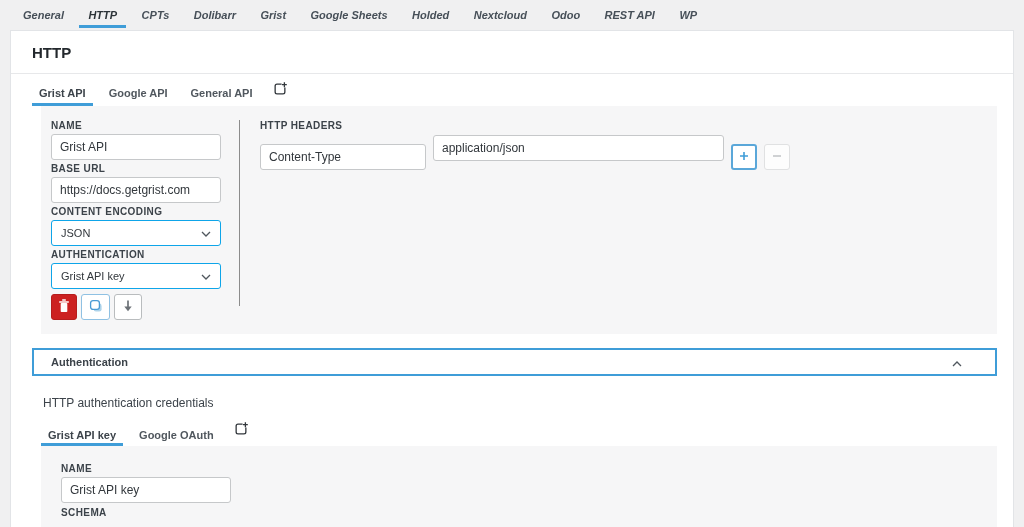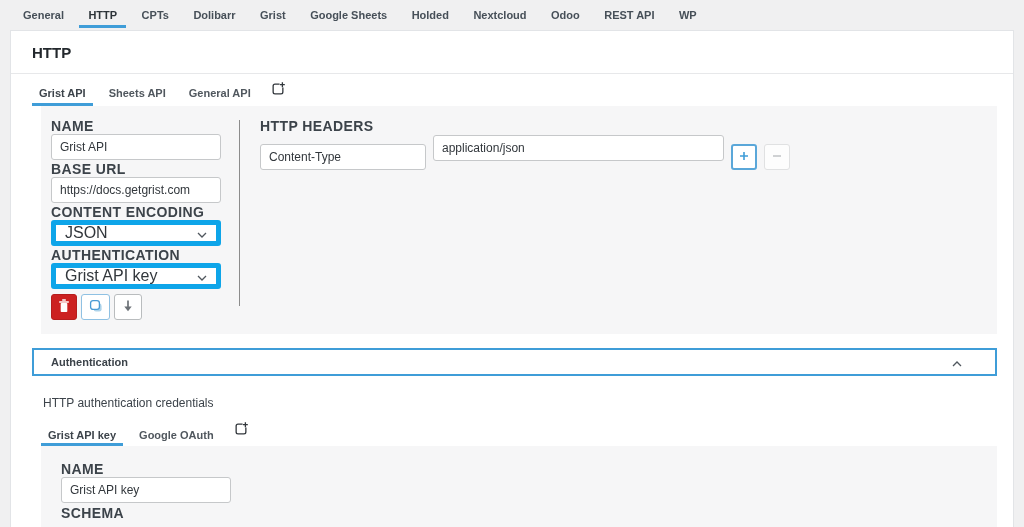--- a/index.html
+++ b/index.html
@@ -3,21 +3,21 @@
 <meta charset="utf-8">
 <style>
   * { box-sizing: border-box; }
   html,body { margin:0; padding:0; }
   body {
     width:1024px; height:527px; overflow:hidden;
     background:#f0f0f1; color:#3c434a;
     font-family:"Liberation Sans", sans-serif;
   }
   
-  .top-tabs { padding:5px 0 0 14px; white-space:nowrap; }
+  .top-tabs { padding:5px 0 0 14px; white-space:nowrap;font-style:italic; }
   .top-tab {
     display:inline-block; padding:4px 9px 4px; margin-right:2px;
     font-size:11px; font-weight:600; color:#464f58; cursor:pointer;
     border-bottom:3px solid transparent;
   }
   .top-tab.active { border-bottom-color:#3f9dd8; color:#2c3338; }
   
   .card {
     margin:2px 10px 0; background:#fff; border:1px solid #e2e4e7;
     height:540px;
@@ -31,33 +31,33 @@
   .sub-tab {
     padding:4px 7px 3px; margin-right:9px; font-size:11px; font-weight:600;
     color:#50575e; line-height:13px; border-bottom:3px solid transparent; cursor:pointer;
   }
   .sub-tab.active { border-bottom-color:#3f9dd8; color:#3c434a; }
   .add-tab-btn { background:none; border:none; padding:0 0 7px 4px; cursor:pointer; display:inline-flex; }
   
   .panel { margin-left:9px; background:#f6f6f7; height:228px; display:flex; }
   .left-col { flex:none; width:198px; padding:15px 0 0 10px; }
   .field-label {
-    font-size:14px; font-weight:700; letter-spacing:.4px; color:#3c434a;
+    font-size:10px; font-weight:700; letter-spacing:.4px; color:#3c434a;
     line-height:10px; margin-bottom:3px; text-transform:uppercase;
   }
   .text-input {
     display:block; width:170px; height:26px; margin-bottom:4px;
     border:1px solid #c6c8ca; border-radius:3px; background:#fff;
     padding:0 8px; font-family:"Liberation Sans", sans-serif;
     font-size:12px; color:#32373c; outline:none;
   }
   .select {
-    width:170px; height:26px; margin-bottom:4px; border:5px solid #0ea5e9;
+    width:170px; height:26px; margin-bottom:4px; border:1px solid #0ea5e9;
     border-radius:3px; background:#fff; display:flex; align-items:center;
-    justify-content:space-between; padding:0 9px; font-size:16px; color:#32373c;
+    justify-content:space-between; padding:0 9px; font-size:11px; color:#32373c;
     cursor:pointer;
   }
   .btn-row { display:flex; gap:4px; margin-top:5px; }
   .icon-btn {
     height:26px; border-radius:3px; display:flex; align-items:center;
     justify-content:center; cursor:pointer; padding:0;
   }
   .btn-danger { width:26px; background:#cc2121; border:1px solid #b51d1d; }
   .btn-dup    { width:29px; background:#fff;    border:1px solid #8fc1e3; }
   .btn-down   { width:28px; background:#fff;    border:1px solid #b9bcbe; }
@@ -107,21 +107,21 @@
 
   <div class="card-header">
     <h1 class="page-title">HTTP</h1>
   </div>
 
   <div class="content">
 
 
     <div class="sub-tabs">
       <span class="sub-tab active">Grist API</span>
-      <span class="sub-tab">Sheets API</span>
+      <span class="sub-tab">Google API</span>
       <span class="sub-tab">General API</span>
       <button class="add-tab-btn">
         <span>
           <svg width="14" height="14" viewBox="0 0 15 15">
             <path d="M9.2 2.3 H4.3 A2 2 0 0 0 2.3 4.3 V10.7 A2 2 0 0 0 4.3 12.7 H10.7 A2 2 0 0 0 12.7 10.7 V5.8" fill="none" stroke="#32373c" stroke-width="1.4"></path>
             <path d="M12.2 0.3 v5.2 M9.6 2.9 h5.2" fill="none" stroke="#32373c" stroke-width="1.4"></path>
           </svg>
         </span>
       </button>
     </div>

